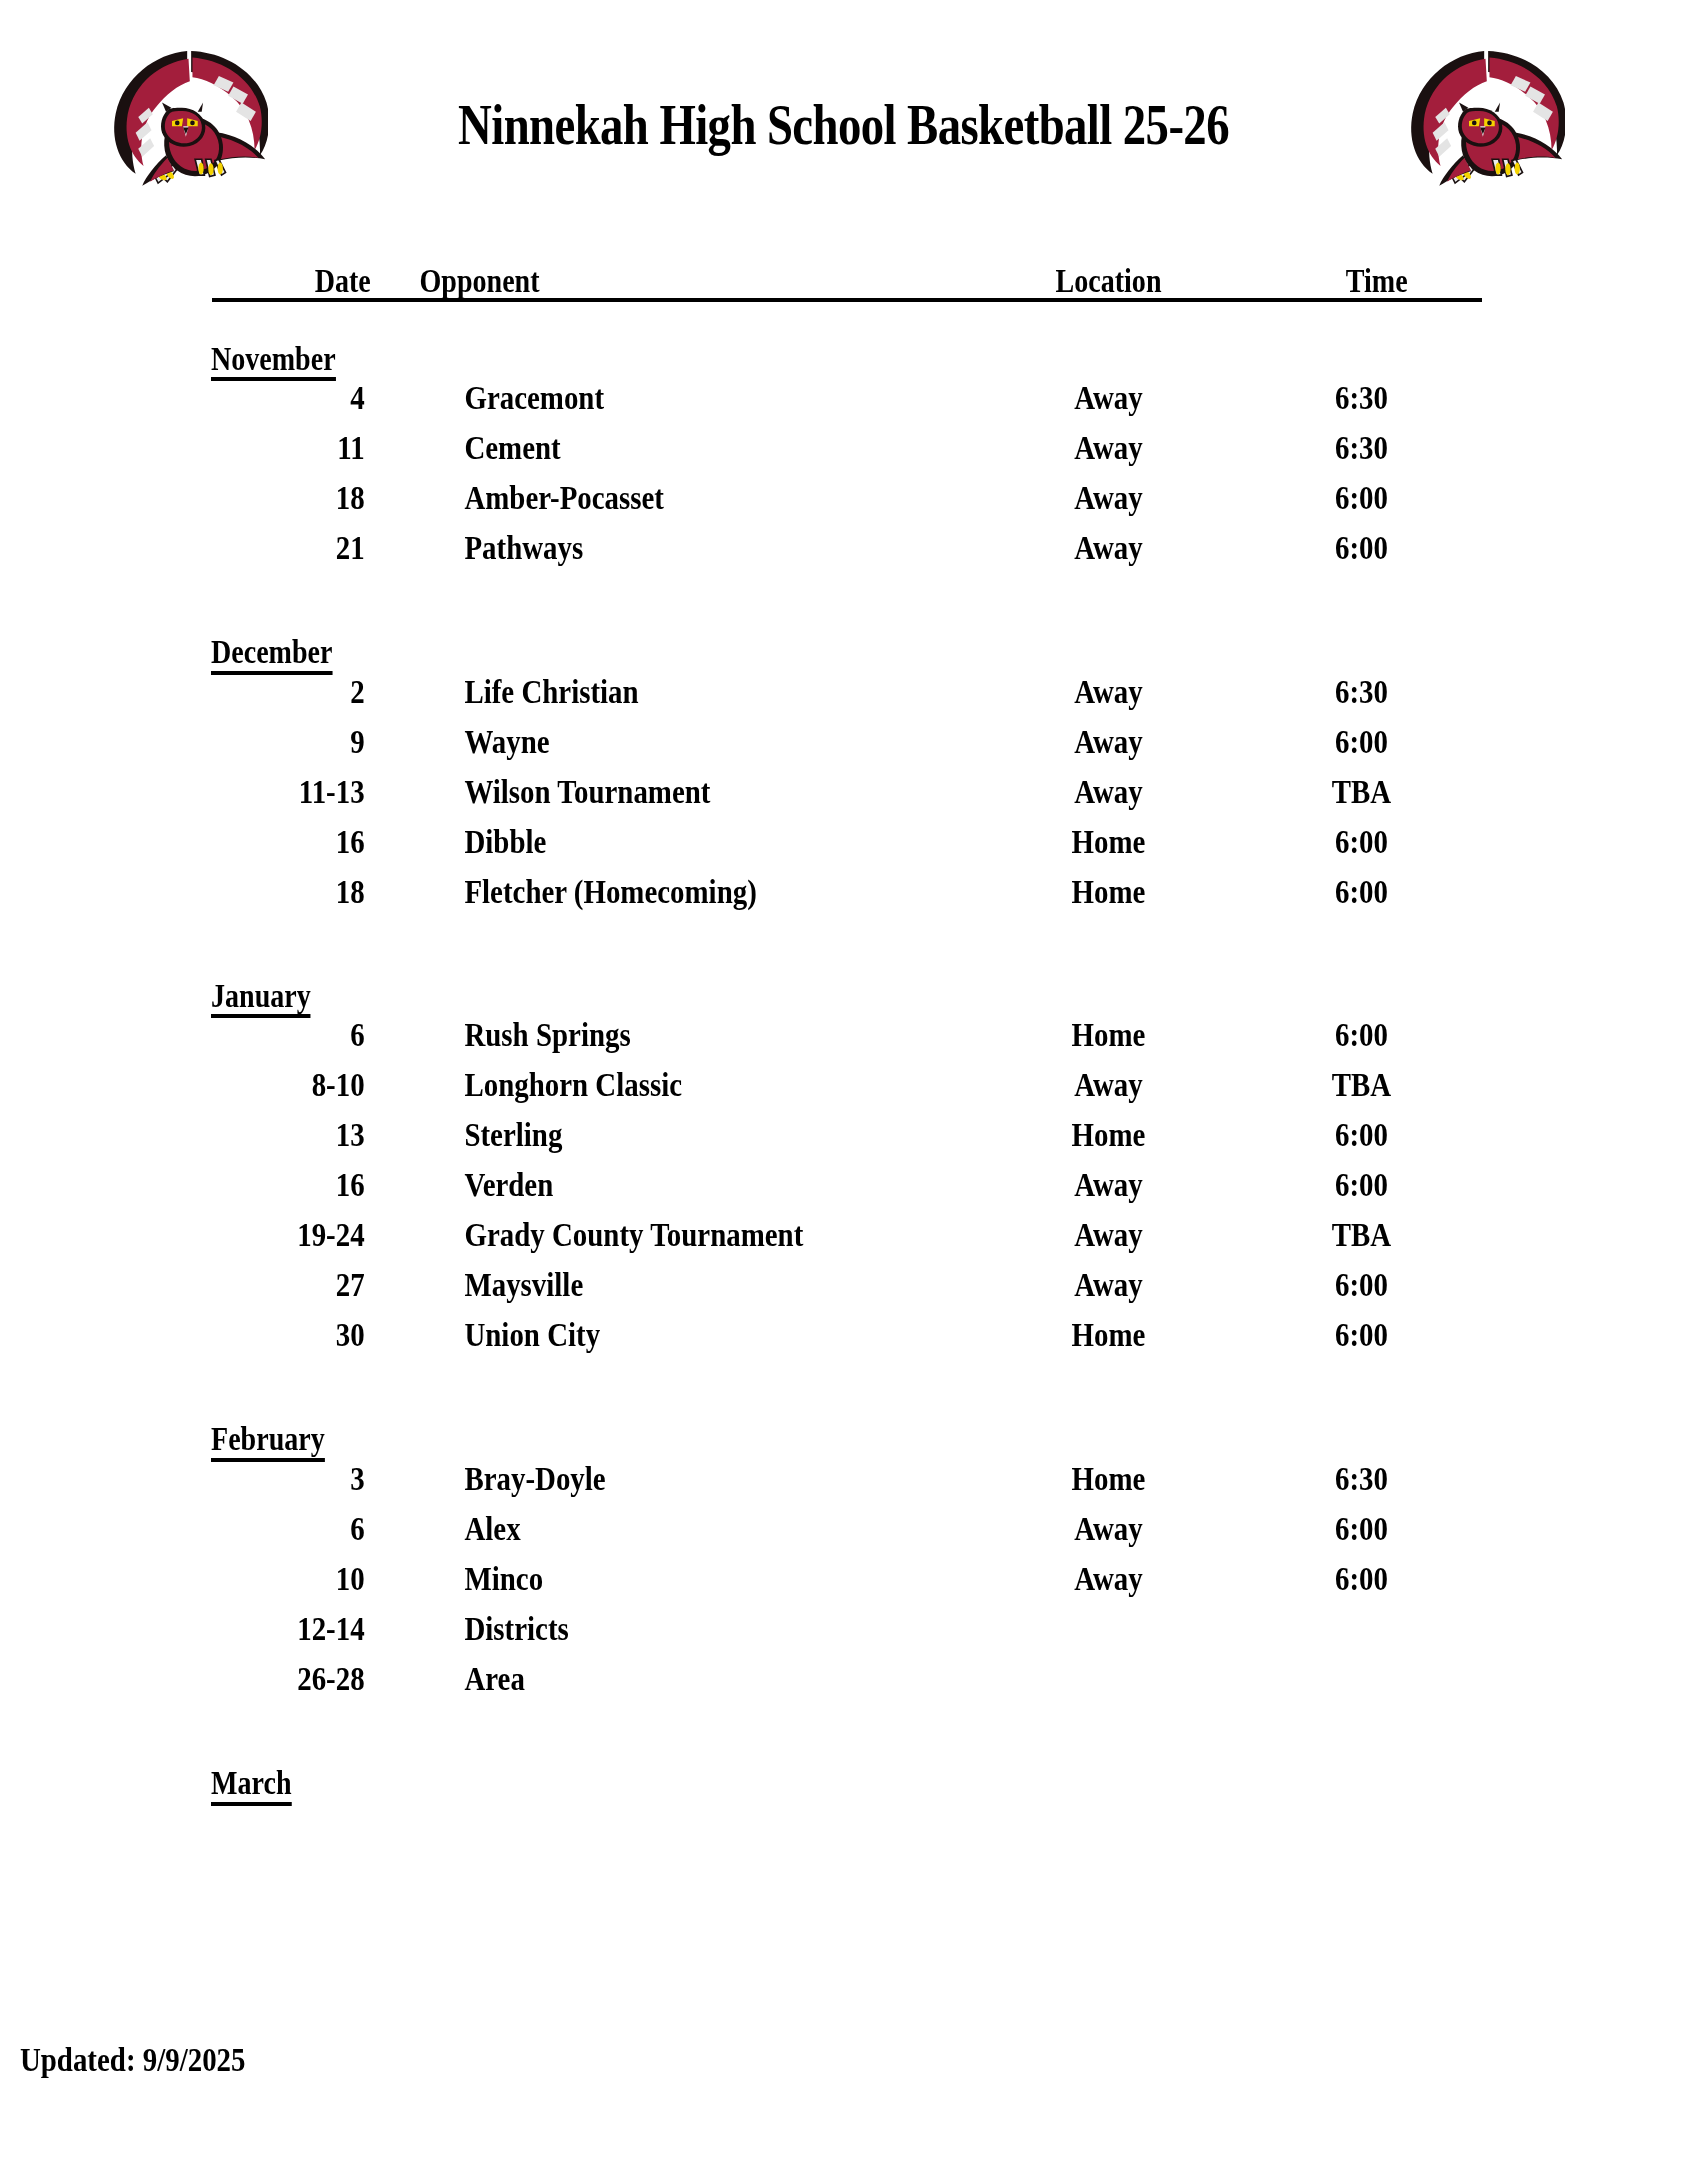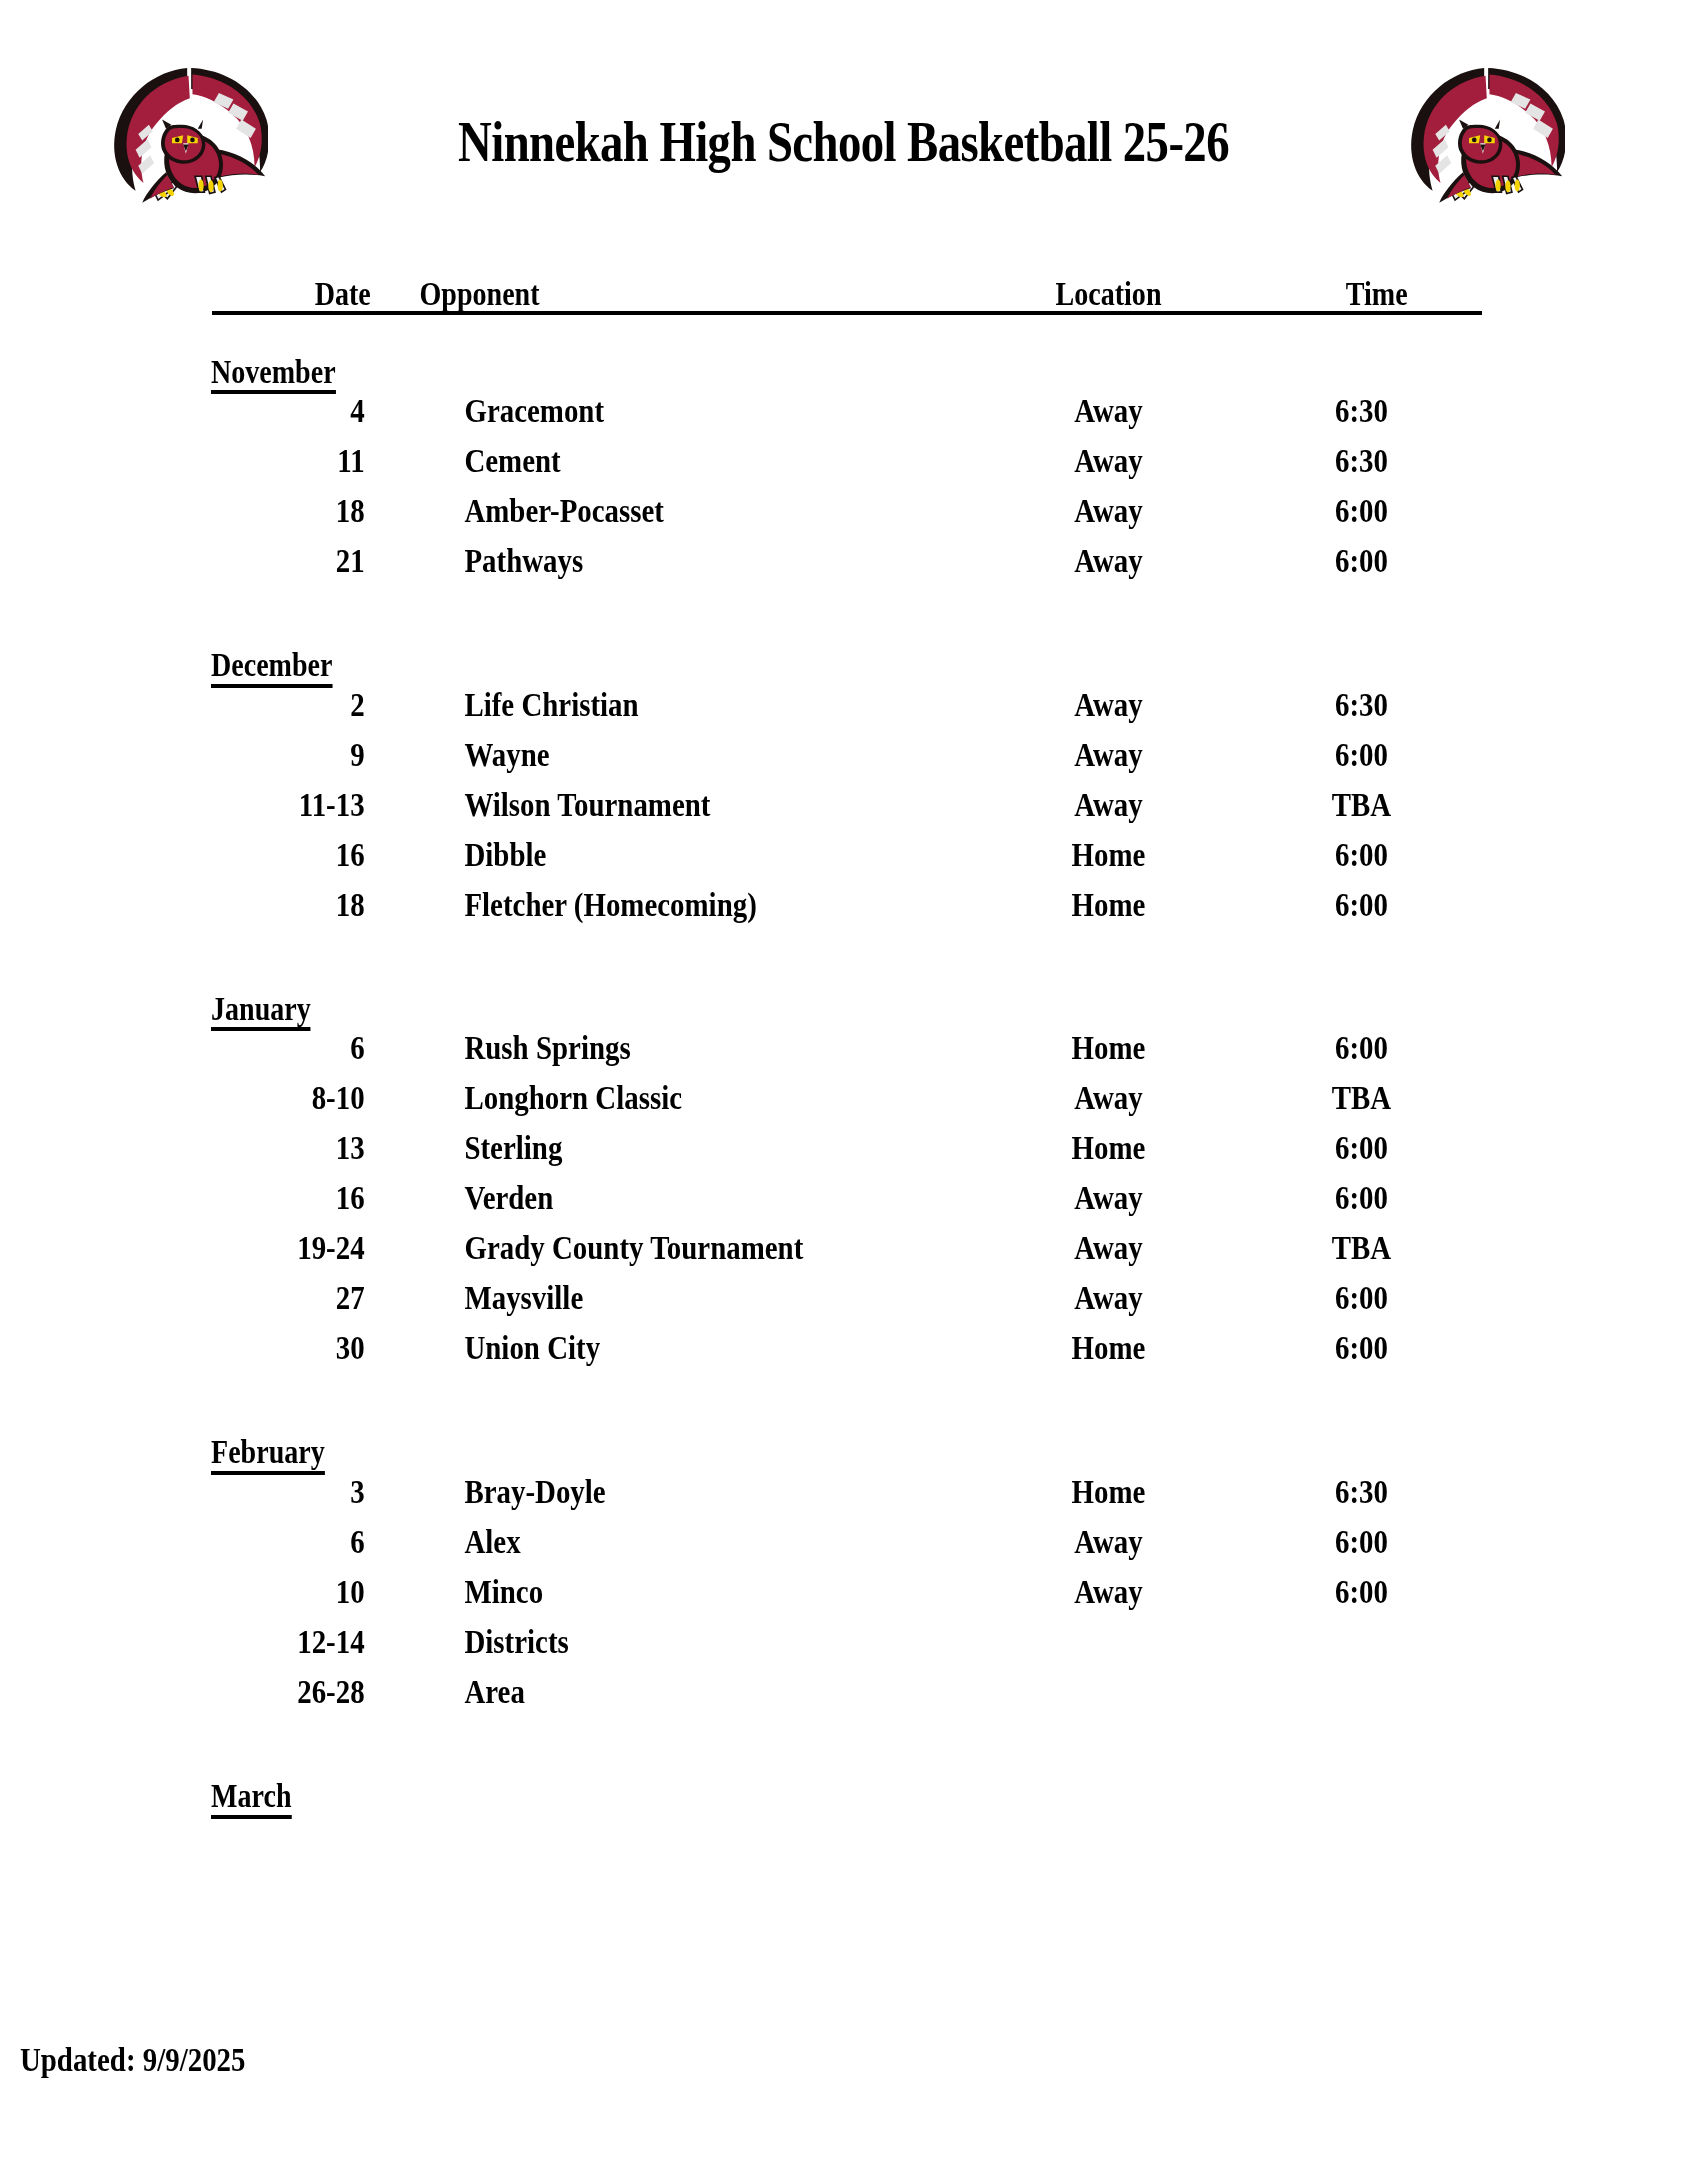--- a/index.html
+++ b/index.html
@@ -13,21 +13,21 @@
     position: relative;
     font-family: "Liberation Serif", "DejaVu Serif", serif;
     color: #000000;
     overflow: hidden;
   }
 
   
   .masthead {
     position: absolute;
     left: 0;
-    top: 26px;
+    top: 9px;
     width: 1535px;
     height: 185px;
     text-decoration: underline;
   }
   .logo {
     position: absolute;
     top: 30px;
     width: 159px;
     height: 152px;
   }
@@ -47,21 +47,21 @@
     line-height: 1.05;
     transform: scaleX(0.82);
     transform-origin: center top;
     white-space: nowrap;
   }
 
   
   .sheet {
     position: absolute;
     left: 212px;
-    top: 271px;
+    top: 258px;
     width: 1270px;
   }
 
   .col-date { width: 165px;  text-align: right; }
   .col-opp  { width: 549px;  text-align: left;  padding-left: 50px; }
   .col-loc  { width: 265px;  text-align: center;}
   .col-time { width: 241px;  text-align: center;}
 
   .hdr-row {
     display: flex;

